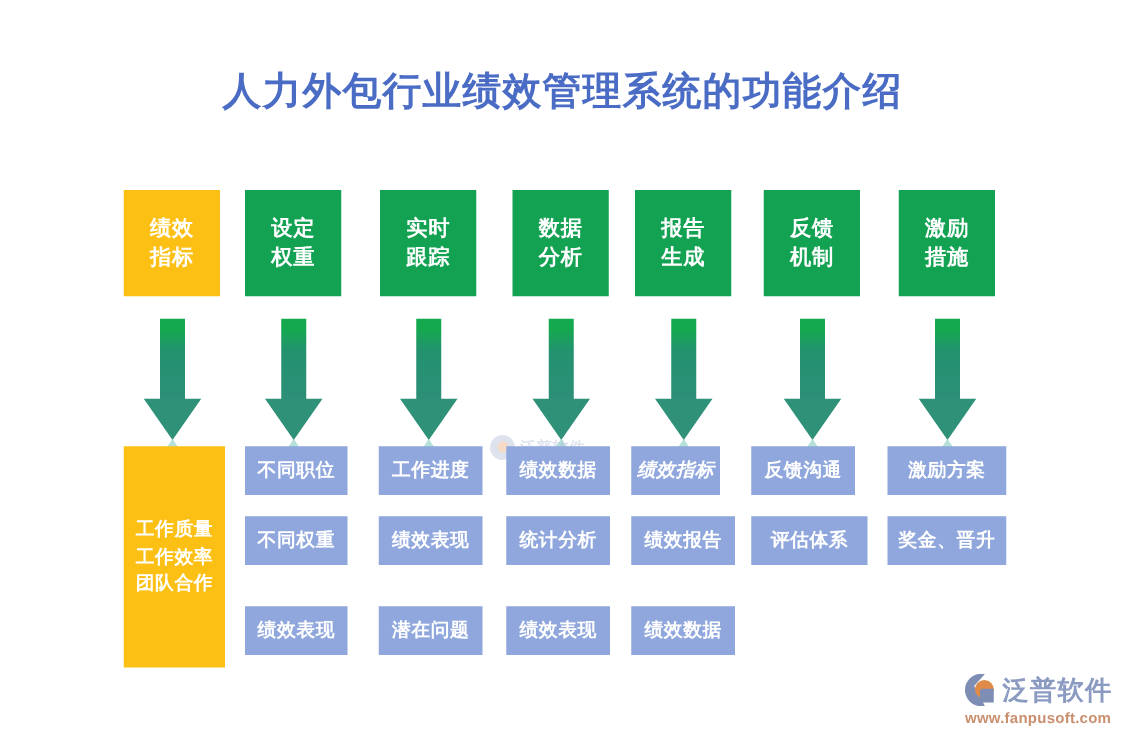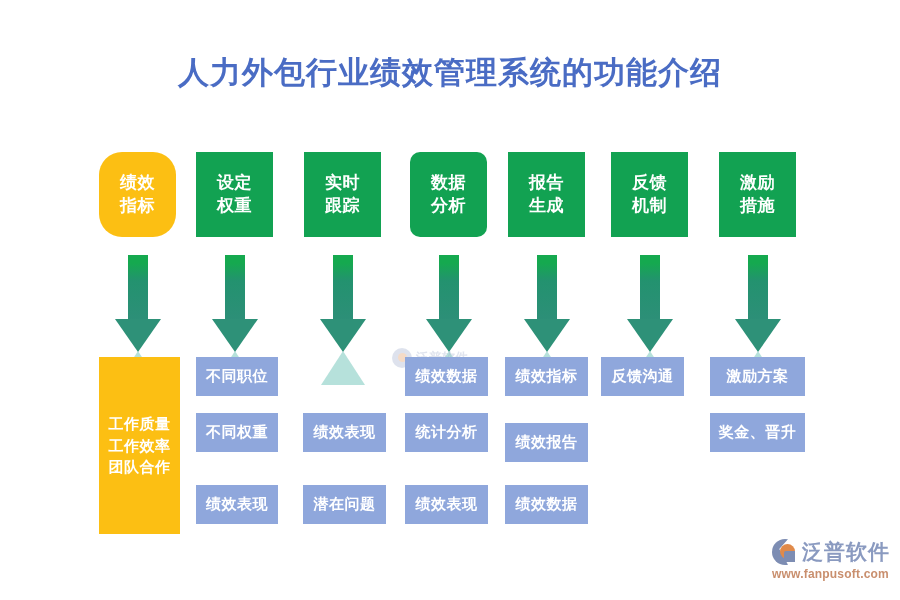--- a/index.html
+++ b/index.html
@@ -38,21 +38,21 @@
     flex-direction: column;
     align-items: center;
     justify-content: center;
     color: #ffffff;
     font-size: 17px;
     font-weight: bold;
     line-height: 1.32;
     letter-spacing: 0.5px;
   }
   .stage-box.green  { background: #12a252; }
-  .stage-box.orange { background: #fcbf13; border-radius: 23px; }
+  .stage-box.orange { background: #fcbf13; }
   .stage-box .l { display: block; }
 
   
   .arrow {
     position: absolute;
     top: 255px;
     width: 46px;
     height: 100px;
     pointer-events: none;
   }
@@ -215,21 +215,21 @@
     <span class="l">指标</span>
   </div>
   <div class="stage-box green" style="left:196px;">
     <span class="l">设定</span>
     <span class="l">权重</span>
   </div>
   <div class="stage-box green" style="left:304px;">
     <span class="l">实时</span>
     <span class="l">跟踪</span>
   </div>
-  <div class="stage-box green" style="left:410px;border-radius:10px;">
+  <div class="stage-box green" style="left:410px;">
     <span class="l">数据</span>
     <span class="l">分析</span>
   </div>
   <div class="stage-box green" style="left:508px;">
     <span class="l">报告</span>
     <span class="l">生成</span>
   </div>
   <div class="stage-box green" style="left:611px;">
     <span class="l">反馈</span>
     <span class="l">机制</span>
@@ -283,32 +283,34 @@
   <div id="summary-box">
     <span>工作质量</span>
     <span>工作效率</span>
     <span>团队合作</span>
   </div>
 
   <div class="detail-box" style="left:196px; top:357px; width:82px;">不同职位</div>
   <div class="detail-box" style="left:196px; top:413px; width:82px;">不同权重</div>
   <div class="detail-box" style="left:196px; top:485px; width:82px;">绩效表现</div>
 
+  <div class="detail-box" style="left:303px; top:357px; width:83px;">工作进度</div>
   <div class="detail-box" style="left:303px; top:413px; width:83px;">绩效表现</div>
   <div class="detail-box" style="left:303px; top:485px; width:83px;">潜在问题</div>
 
   <div class="detail-box" style="left:405px; top:413px; width:83px;">统计分析</div>
   <div class="detail-box" style="left:405px; top:357px; width:83px;">绩效数据</div>
   <div class="detail-box" style="left:405px; top:485px; width:83px;">绩效表现</div>
 
-  <div class="detail-box" style="left:505px; top:357px; width:83px;">绩效指标</div>
-  <div class="detail-box" style="left:505px; top:413px; width:83px;margin-top:10px;">绩效报告</div>
+  <div class="detail-box" style="left:505px; top:357px; width:71px;font-style:italic;">绩效指标</div>
+  <div class="detail-box" style="left:505px; top:413px; width:83px;">绩效报告</div>
   <div class="detail-box" style="left:505px; top:485px; width:83px;">绩效数据</div>
 
   <div class="detail-box" style="left:601px; top:357px; width:83px;">反馈沟通</div>
+  <div class="detail-box" style="left:601px; top:413px; width:93px;">评估体系</div>
 
   <div class="detail-box" style="left:710px; top:413px; width:95px;">奖金、晋升</div>
   <div class="detail-box" style="left:710px; top:357px; width:95px;">激励方案</div>
 
   <div id="brand-logo">
     <div class="logo-row">
       <div class="logo-mark">
         <div class="ring"></div>
         <div class="dot"></div>
         <div class="dot2"></div>

